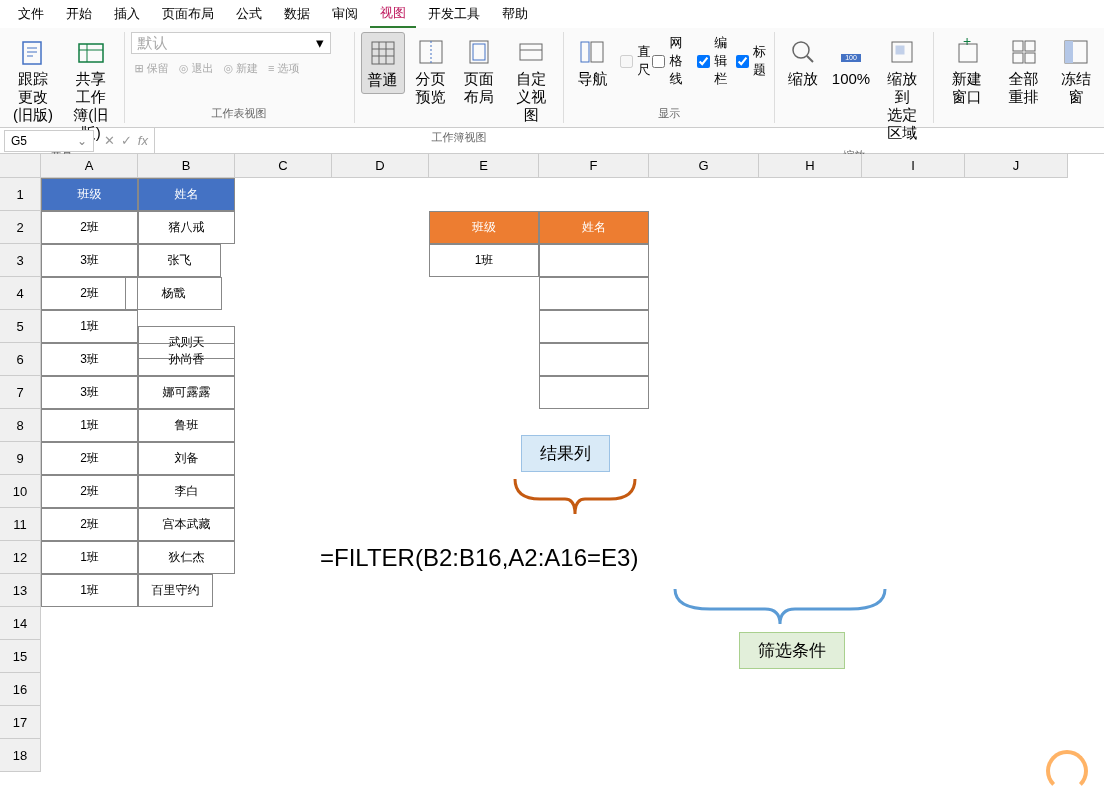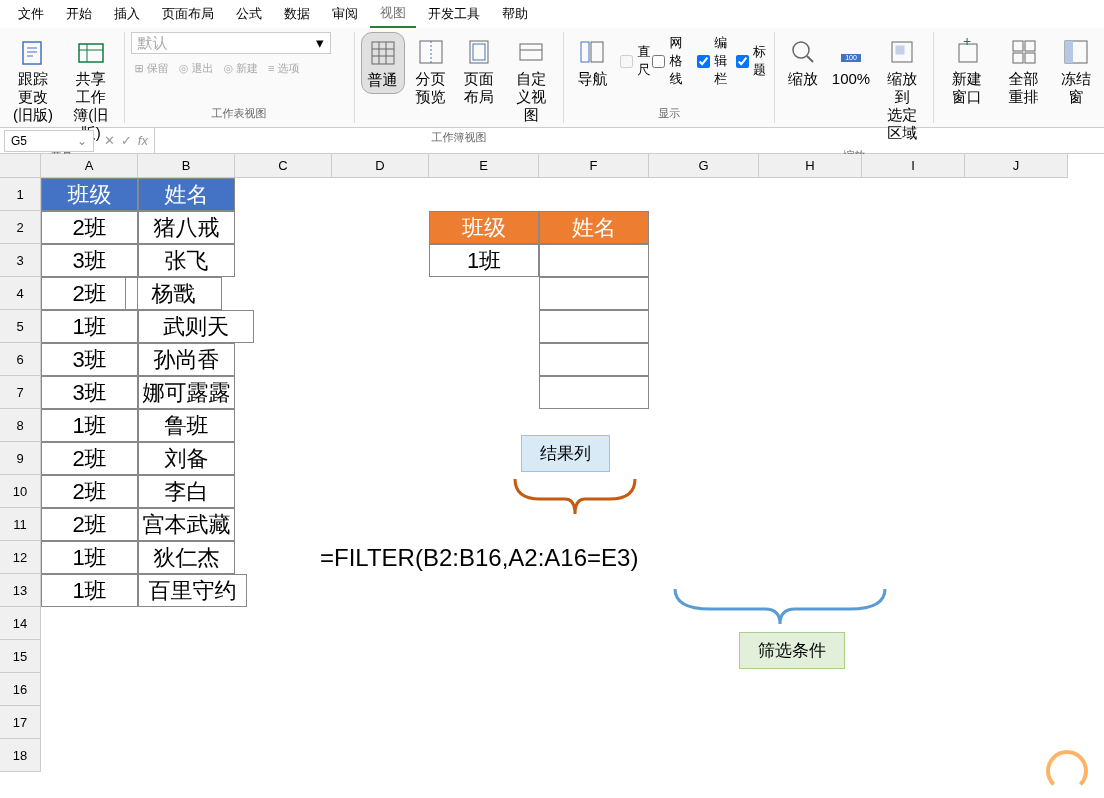--- a/index.html
+++ b/index.html
@@ -1,29 +1,29 @@
 <!DOCTYPE html>
 <html><head>
 <meta charset="utf-8">
 <style>
 * { box-sizing: border-box; margin: 0; padding: 0; }
 body { font-family: "Microsoft YaHei", sans-serif; font-size: 13px; background: #fff; overflow: hidden; width: 1104px; height: 798px; }
 
 
 .menubar { display: flex; align-items: center; height: 28px; background: #fff; padding-left: 8px; gap: 2px; }
 .menu-item { padding: 4px 10px; cursor: pointer; font-size: 13px; }
-.menu-item.active { border-bottom: 2px solid #2e7d32; color: #737373; font-weight: 500; }
+.menu-item.active { border-bottom: 2px solid #2e7d32; color: #be185d; font-weight: 500; }
 
 
 .ribbon { display: flex; height: 100px; border-bottom: 1px solid #ccc; background: #fafafa; padding: 4px 0; }
 .ribbon-group { display: flex; flex-direction: column; border-right: 1px solid #ddd; padding: 0 6px; }
 .ribbon-group-content { display: flex; flex: 1; align-items: flex-start; gap: 4px; }
 .ribbon-group-label { text-align: center; font-size: 11px; color: #666; padding: 2px 0; }
 .ribbon-btn { display: flex; flex-direction: column; align-items: center; justify-content: flex-start; padding: 4px 6px; cursor: pointer; min-width: 44px; }
-.ribbon-btn.active { background: #e0e0e0; border: 1px solid #aaa; border-radius: 11px; }
+.ribbon-btn.active { background: #e0e0e0; border: 1px solid #aaa; border-radius: 3px; }
 .ribbon-icon { width: 32px; height: 32px; display: flex; align-items: center; justify-content: center; }
 .ribbon-label { font-size: 15px; text-align: center; line-height: 1.2; margin-top: 2px; }
 .small-controls { display: flex; gap: 2px; padding: 2px; }
 .small-row { display: flex; align-items: center; gap: 4px; font-size: 11px; height: 20px; }
 .small-checkbox { display: flex; align-items: center; gap: 4px; }
 .style-select { display: flex; align-items: center; border: 1px solid #ccc; height: 22px; padding: 0 6px; font-size: 15px; width: 200px; background: #fff; justify-content: space-between; }
 
 
 .formula-bar { display: flex; align-items: center; height: 26px; border-bottom: 1px solid #ccc; }
 .name-box { width: 90px; border: 1px solid #ccc; height: 22px; margin: 0 4px; display: flex; align-items: center; padding: 0 6px; font-size: 12px; justify-content: space-between; background: #fff; }
@@ -31,21 +31,21 @@
 .fb-input { flex: 1; border-left: 1px solid #ccc; height: 100%; padding: 0 6px; display: flex; align-items: center; }
 
 
 .sheet-area { display: flex; height: calc(798px - 28px - 100px - 26px); position: relative; }
 .corner { width: 41px; height: 24px; background: #f0f0f0; border-right: 1px solid #ccc; border-bottom: 1px solid #ccc; position: absolute; top: 0; left: 0; }
 .col-headers { position: absolute; top: 0; left: 41px; display: flex; height: 24px; }
 .col-header { background: #f0f0f0; border-right: 1px solid #ccc; border-bottom: 1px solid #ccc; text-align: center; font-size: 13px; display: flex; align-items: center; justify-content: center; }
 .row-headers { position: absolute; top: 24px; left: 0; width: 41px; }
 .row-header { background: #f0f0f0; border-right: 1px solid #ccc; border-bottom: 1px solid #ccc; text-align: center; font-size: 13px; height: 33px; display: flex; align-items: center; justify-content: center; }
 .cells { position: absolute; top: 24px; left: 41px; }
-.cell { position: absolute; border-right: 1px solid #eee; border-bottom: 1px solid #eee; display: flex; align-items: center; justify-content: center; font-size: 22px; height: 33px; }
+.cell { position: absolute; border-right: 1px solid #eee; border-bottom: 1px solid #eee; display: flex; align-items: center; justify-content: center; font-size: 12px; height: 33px; }
 .data-cell { border: 1px solid #888; }
 .header-blue { background: #4472C4; color: #fff; font-weight: 500; }
 .header-orange { background: #ED7D31; color: #fff; font-weight: 500; }
 
 
 .overlay-label { position: absolute; background: #D9EAF7; border: 1px solid #9CC2E5; padding: 6px 18px; font-size: 17px; }
 .overlay-label.green { background: #E2EFDA; border-color: #A9D08E; }
 .formula-text { position: absolute; font-size: 24px; font-weight: normal; font-family: "Segoe UI", sans-serif; }
 .brace { position: absolute; }
 
@@ -321,41 +321,41 @@
       <div class="row-header">16</div>
       <div class="row-header">17</div>
       <div class="row-header">18</div>
     </div>
   <div class="cells" id="cells">
       <div class="cell data-cell header-blue" style="left: 0px; top: 0px; width: 97px;">班级</div>
       <div class="cell data-cell header-blue" style="left: 97px; top: 0px; width: 97px;">姓名</div>
       <div class="cell data-cell" style="left: 0px; top: 33px; width: 97px;">2班</div>
       <div class="cell data-cell" style="left: 97px; top: 33px; width: 97px;">猪八戒</div>
       <div class="cell data-cell" style="left: 0px; top: 66px; width: 97px;">3班</div>
-      <div class="cell data-cell" style="left: 97px; top: 66px; width: 97px;">张飞</div>
+      <div class="cell data-cell" style="left: 97px; top: 66px; width: 83px;">张飞</div>
       <div class="cell data-cell" style="left: 0px; top: 99px; width: 97px;">2班</div>
       <div class="cell data-cell" style="left: 84px; top: 99px; width: 97px; font-family: Liberation Serif, serif;">杨戬</div>
       <div class="cell data-cell" style="left: 0px; top: 132px; width: 97px;">1班</div>
-      <div class="cell data-cell" style="left: 97px; top: 132px; width: 116px;">武则天</div>
+      <div class="cell data-cell" style="left: 97px; top: 148px; width: 97px;">武则天</div>
       <div class="cell data-cell" style="left: 0px; top: 165px; width: 97px;">3班</div>
       <div class="cell data-cell" style="left: 97px; top: 165px; width: 97px;">孙尚香</div>
       <div class="cell data-cell" style="left: 0px; top: 198px; width: 97px;">3班</div>
       <div class="cell data-cell" style="left: 97px; top: 198px; width: 97px;">娜可露露</div>
       <div class="cell data-cell" style="left: 0px; top: 231px; width: 97px;">1班</div>
       <div class="cell data-cell" style="left: 97px; top: 231px; width: 97px;">鲁班</div>
       <div class="cell data-cell" style="left: 0px; top: 264px; width: 97px;">2班</div>
       <div class="cell data-cell" style="left: 97px; top: 264px; width: 97px;">刘备</div>
       <div class="cell data-cell" style="left: 0px; top: 297px; width: 97px;">2班</div>
       <div class="cell data-cell" style="left: 97px; top: 297px; width: 97px;">李白</div>
       <div class="cell data-cell" style="left: 0px; top: 330px; width: 97px;">2班</div>
       <div class="cell data-cell" style="left: 97px; top: 330px; width: 97px;">宫本武藏</div>
       <div class="cell data-cell" style="left: 0px; top: 363px; width: 97px;">1班</div>
       <div class="cell data-cell" style="left: 97px; top: 363px; width: 97px;">狄仁杰</div>
       <div class="cell data-cell" style="left: 0px; top: 396px; width: 97px;">1班</div>
-      <div class="cell data-cell" style="left: 97px; top: 396px; width: 109px;">百里守约</div>
+      <div class="cell data-cell" style="left: 97px; top: 396px; width: 75px;">百里守约</div>
       <div class="cell data-cell header-orange" style="left: 388px; top: 33px; width: 110px;">班级</div>
       <div class="cell data-cell header-orange" style="left: 498px; top: 33px; width: 110px;">姓名</div>
       <div class="cell data-cell" style="left: 388px; top: 66px; width: 110px;">1班</div>
       <div class="cell data-cell" style="left: 498px; top: 66px; width: 110px;"></div>
       <div class="cell data-cell" style="left: 498px; top: 99px; width: 110px;"></div>
       <div class="cell data-cell" style="left: 498px; top: 132px; width: 110px;"></div>
       <div class="cell data-cell" style="left: 498px; top: 165px; width: 110px;"></div>
       <div class="cell data-cell" style="left: 498px; top: 198px; width: 110px;"></div>
     </div>
 

